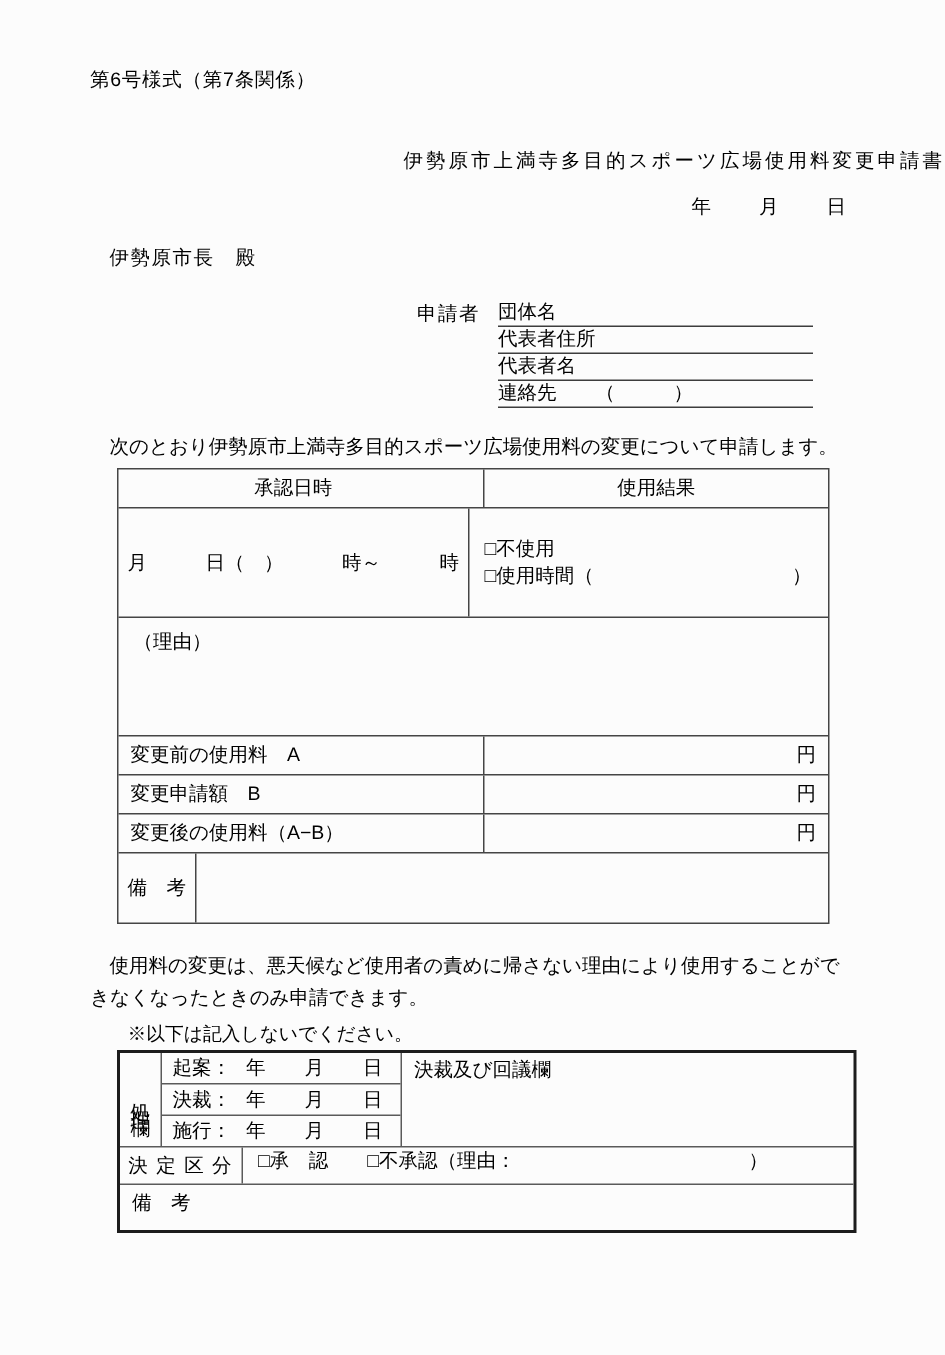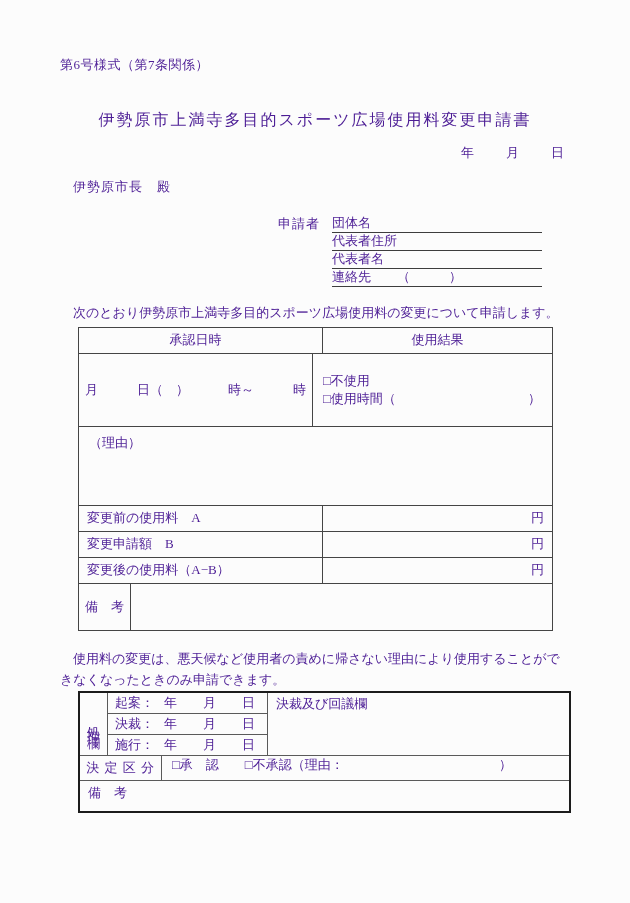--- a/index.html
+++ b/index.html
@@ -1,29 +1,29 @@
 <!DOCTYPE html>
 <html><head>
 <meta charset="utf-8">
 <style>
   html,body { margin:0; padding:0; background:#e8e8e8; }
   .page {
     position:relative;
     width:630px; height:903px;
     margin:0 auto;
     background:#fcfcfc;
-    color:#4c1d95;
-    font-family:Liberation Serif, serif;
+    color:#000000;
+    font-family:Liberation Sans, sans-serif;
     font-size:13px;
     box-sizing:border-box;
-    padding-top:56px;
+    padding-top:44px;
     overflow:hidden;
   }
   .form-number { margin-left:60px; letter-spacing:0.5px; }
-  .title { font-size:16px; font-weight:normal; text-align:center; letter-spacing:2px; margin:36px 0 0 0; }
+  .title { font-size:13px; font-weight:normal; text-align:right; letter-spacing:2px; margin:36px 0 0 0; }
   .date-line { margin:13px 64px 0 0; text-align:right; letter-spacing:2px; }
   .addressee { margin:16px 0 0 73px; letter-spacing:1px; }
 
   .applicant { display:flex; margin:19px 0 0 278px; }
   .ap-label { letter-spacing:1px; margin-right:12px; line-height:17px; }
   .ap-fields { display:block; }
   .afield { width:210px; height:17px; line-height:16px; border-bottom:1px solid #3d3d3d; }
 
   .para { width:500px; margin:15px 0 0 60px; line-height:21.5px; }
   .para.note { margin-top:17px; }
@@ -129,20 +129,21 @@
       </div>
     </div>
     <div class="mrow h46">
       <div class="mcell remarks-label">備　考</div>
       <div class="mcell c2"></div>
     </div>
   </div>
 
   <p class="para note">　使用料の変更は、悪天候など使用者の責めに帰さない理由により使用することができなくなったときのみ申請できます。</p>
 
+  <div class="office-note">※以下は記入しないでください。</div>
 
   <div class="otable">
     <div class="osec">
       <div class="ocolA">
         <span class="vert">処理欄</span>
       </div>
       <div class="ocolB">
         <div class="odrow">
           <span>起案：</span>
           <span class="odate">年　　月　　日</span>

